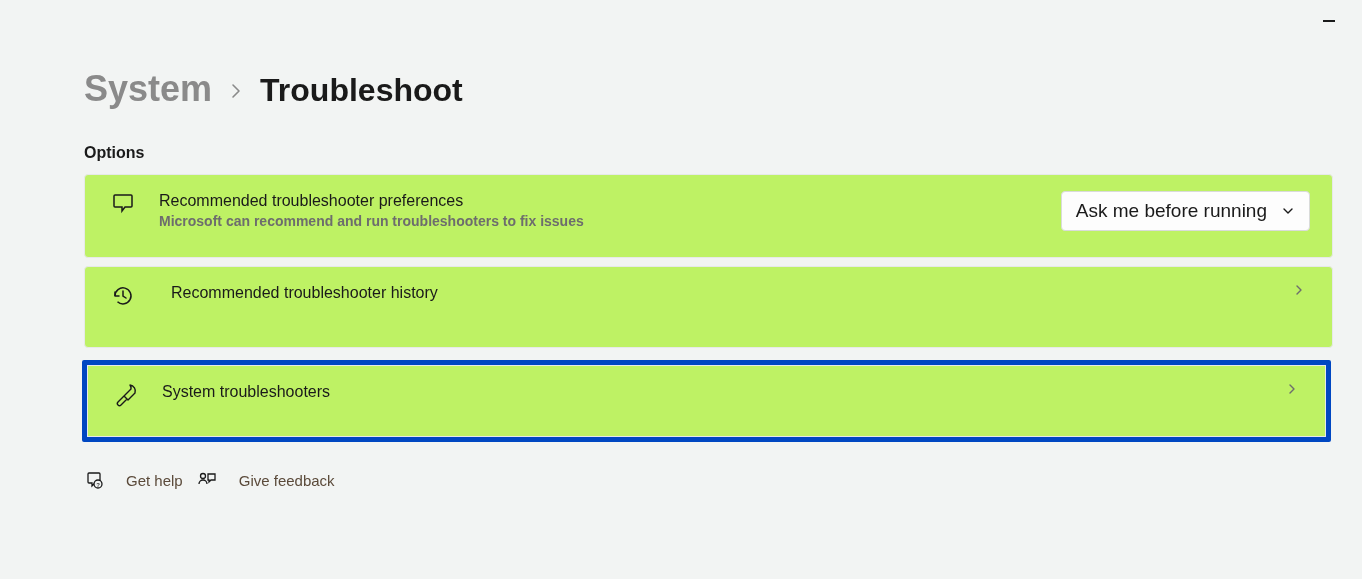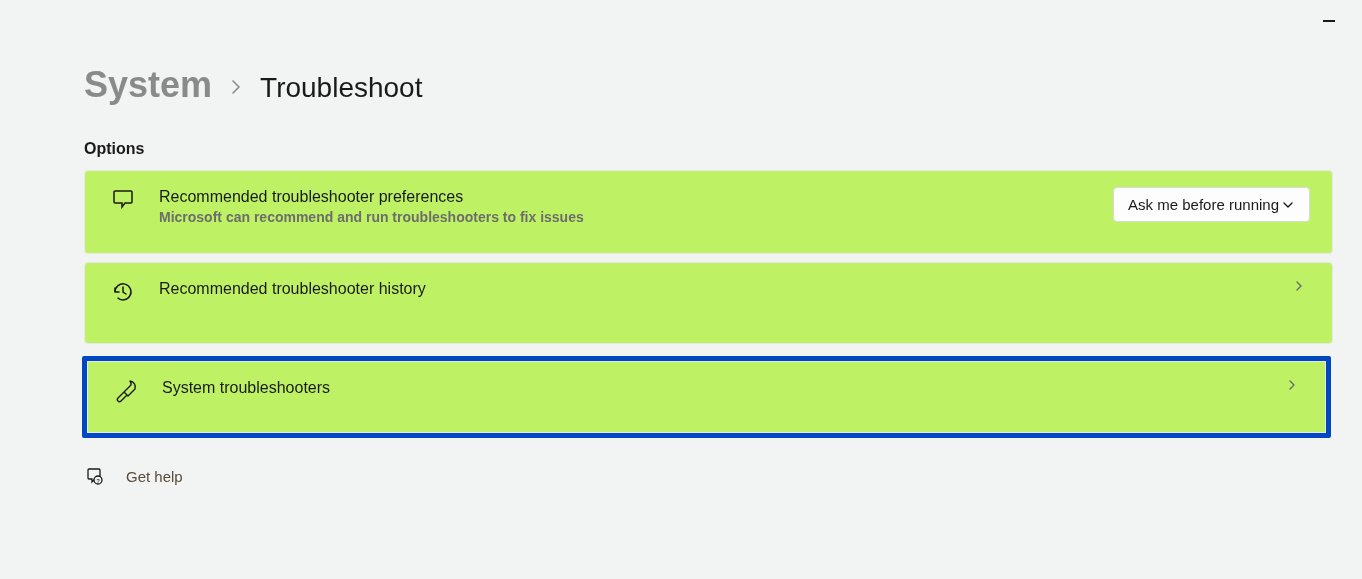--- a/index.html
+++ b/index.html
@@ -45,22 +45,22 @@
       color: #8a8a8a;
       cursor: pointer;
     }
     .breadcrumb .sep {
       font-size: 22px;
       color: #8a8a8a;
       position: relative;
       top: -2px;
     }
     .breadcrumb .current {
-      font-size: 28px;
-      font-weight: 400;
+      font-size: 32px;
+      font-weight: 700;
       color: #1a1a1a;
       margin-top: 17px;
     }
     .section-label {
       font-size: 16px;
       font-weight: 600;
       margin-bottom: 12px;
     }
     .card {
       background: #bef264;
@@ -97,22 +97,22 @@
       line-height: 1.3;
       font-weight: bold;
     }
     .dropdown {
       background: #fdfdfd;
       border: 1px solid #d9dbda;
       border-radius: 4px;
       padding: 8px 14px;
       display: flex;
       align-items: center;
-      gap: 2px;
-      font-size: 15px;
+      gap: 14px;
+      font-size: 19px;
       color: #1a1a1a;
       cursor: pointer;
     }
     .chevron-down svg, .chevron-right svg { display:block; }
     .chevron-right {
       margin-left: auto;
       padding-right: 4px;
     }
     .highlight-wrap {
       border: 5px solid #0047c2;
@@ -183,21 +183,21 @@
     <div class="dropdown">
       <span>Ask me before running</span>
       <span class="chevron-down">
         <svg width="14" height="14" viewBox="0 0 14 14">
             <path d="M3 5 L7 9 L11 5" stroke-width="1.4" stroke-linecap="round" stroke-linejoin="round"></path>
           </svg>
       </span>
     </div>
   </div>
 
-  <div class="card" style="height:82px;">
+  <div class="card" style="height:82px;gap:12px;">
     <div class="icon">
       <svg width="26" height="26" viewBox="0 0 26 26">
           <path d="M5 13 A8 8 0 1 1 7.5 18.7" stroke-width="1.5"></path>
           <path d="M5 9 L5 13 L9 13" stroke-width="1.5" stroke-linecap="round" stroke-linejoin="round"></path>
           <path d="M13 8 L13 13 L16 15" stroke-width="1.5" stroke-linecap="round"></path>
         </svg>
     </div>
     <div class="texts">
       <span class="title">Recommended troubleshooter history</span>
     </div>
@@ -230,15 +230,25 @@
     <div class="footer-link">
       <span class="ficon">
         <svg width="20" height="20" viewBox="0 0 20 20" stroke="#3a3a3a">
             <path d="M5 3 H15 A1 1 0 0 1 16 4 V12 A1 1 0 0 1 15 13 H11 L8 16 L8 13 H5 A1 1 0 0 1 4 12 V4 A1 1 0 0 1 5 3 Z" stroke-width="1.3"></path>
             <circle cx="14" cy="14" r="4" fill="#f2f4f3" stroke-width="1.3"></circle>
             <text x="14" y="16.5" font-size="6" text-anchor="middle" fill="#3a3a3a" stroke="none" font-weight="bold">?</text>
           </svg>
       </span>
       <span class="label">Get help</span>
     </div>
+    <div class="footer-link">
+      <span class="ficon">
+        <svg width="20" height="20" viewBox="0 0 20 20" stroke="#3a3a3a">
+            <circle cx="6" cy="6" r="2.5" stroke-width="1.3"></circle>
+            <path d="M2 14 A4 4 0 0 1 10 14" stroke-width="1.3"></path>
+            <path d="M11 4 H18 V10 H14 L12 12 V10 H11 Z" stroke-width="1.3"></path>
+          </svg>
+      </span>
+      <span class="label">Give feedback</span>
+    </div>
   </div>
 
 </div>
 
 </body></html>

